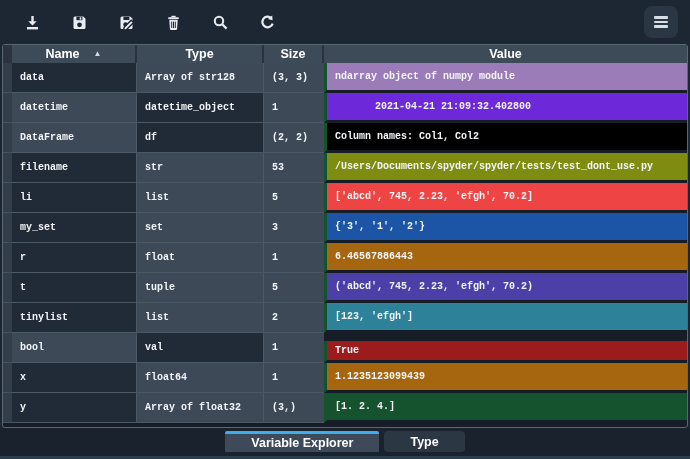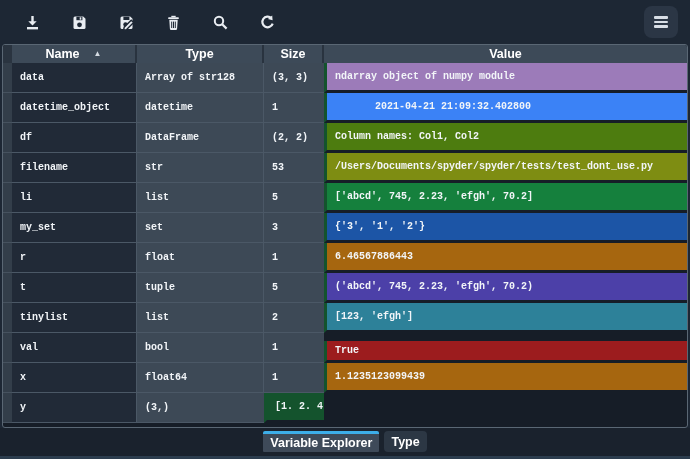--- a/index.html
+++ b/index.html
@@ -103,21 +103,21 @@
     gap: 5px;
     position: relative;
     padding-bottom: 4px;
   }
   .tab {
     height: 21px;
     border: none;
     color: #ffffff;
     font-family: "Liberation Sans", sans-serif;
     font-size: 12.5px; font-weight: 600;
-    padding: 0 7px;
+    padding: 0 26px;
     display: flex; align-items: center;
     cursor: pointer;
   }
   .tab.selected {
     background: #3e4a59;
     border-top: 3px solid #3daee9;
     border-radius: 2px 2px 1px 1px;
   }
   .tab.unselected {
     background: #2c3744;
@@ -221,48 +221,48 @@
     <div class="grid-row row">
       <div class="row-header"></div>
       <div class="cell cell-name">data</div>
       <div class="cell cell-type">Array of str128</div>
       <div class="cell cell-size">(3, 3)</div>
       <div class="cell cell-value" style="background-color: rgb(156, 123, 185);">ndarray object of numpy module</div>
     </div>
 
     <div class="grid-row row">
       <div class="row-header"></div>
+      <div class="cell cell-type">datetime</div>
       <div class="cell cell-name">datetime_object</div>
-      <div class="cell cell-type">datetime</div>
       <div class="cell cell-size">1</div>
-      <div class="cell cell-value" style="background-color: #3b82f6; padding-left: 48px;">2021-04-21 21:09:32.402800</div>
-    </div>
-
-    <div class="grid-row row">
-      <div class="row-header"></div>
+      <div class="cell cell-value" style="background-color: #6d28d9; padding-left: 48px;">2021-04-21 21:09:32.402800</div>
+    </div>
+
+    <div class="grid-row row">
+      <div class="row-header"></div>
+      <div class="cell cell-type">DataFrame</div>
       <div class="cell cell-name">df</div>
-      <div class="cell cell-type">DataFrame</div>
       <div class="cell cell-size">(2, 2)</div>
-      <div class="cell cell-value" style="background-color: #4d7c0f;">Column names: Col1, Col2</div>
+      <div class="cell cell-value" style="background-color: #000000;">Column names: Col1, Col2</div>
     </div>
 
     <div class="grid-row row">
       <div class="row-header"></div>
       <div class="cell cell-name">filename</div>
       <div class="cell cell-type">str</div>
       <div class="cell cell-size">53</div>
       <div class="cell cell-value" style="background-color: rgb(126, 141, 18);">/Users/Documents/spyder/spyder/tests/test_dont_use.py</div>
     </div>
 
     <div class="grid-row row">
       <div class="row-header"></div>
       <div class="cell cell-name">li</div>
       <div class="cell cell-type">list</div>
       <div class="cell cell-size">5</div>
-      <div class="cell cell-value" style="background-color: #15803d;">['abcd', 745, 2.23, 'efgh', 70.2]</div>
+      <div class="cell cell-value" style="background-color: #ef4444;">['abcd', 745, 2.23, 'efgh', 70.2]</div>
     </div>
 
     <div class="grid-row row">
       <div class="row-header"></div>
       <div class="cell cell-name">my_set</div>
       <div class="cell cell-type">set</div>
       <div class="cell cell-size">3</div>
       <div class="cell cell-value" style="background-color: rgb(28, 85, 166);">{'3', '1', '2'}</div>
     </div>
 
@@ -285,37 +285,38 @@
     <div class="grid-row row">
       <div class="row-header"></div>
       <div class="cell cell-name">tinylist</div>
       <div class="cell cell-type">list</div>
       <div class="cell cell-size">2</div>
       <div class="cell cell-value" style="background-color: rgb(45, 129, 153);">[123, 'efgh']</div>
     </div>
 
     <div class="grid-row row">
       <div class="row-header"></div>
+      <div class="cell cell-type">bool</div>
       <div class="cell cell-name">val</div>
-      <div class="cell cell-type">bool</div>
       <div class="cell cell-size">1</div>
       <div class="cell cell-value" style="background-color: rgb(156, 28, 30); margin-top: 8px;">True</div>
     </div>
 
     <div class="grid-row row">
       <div class="row-header"></div>
       <div class="cell cell-name">x</div>
       <div class="cell cell-type">float64</div>
       <div class="cell cell-size">1</div>
       <div class="cell cell-value" style="background-color: rgb(166, 102, 15);">1.1235123099439</div>
     </div>
 
     <div class="grid-row row">
       <div class="row-header"></div>
       <div class="cell cell-name">y</div>
+      <div class="cell cell-type">Array of float32</div>
       <div class="cell cell-size">(3,)</div>
       <div class="cell cell-value" style="background-color: #14532d;">[1. 2. 4.]</div>
     </div>
   </div>
   </div>
 
   <div class="tabbar">
     <button class="tab selected">Variable Explorer</button>
     <button class="tab unselected">Type</button>
     <div class="bottom-strip"></div>

